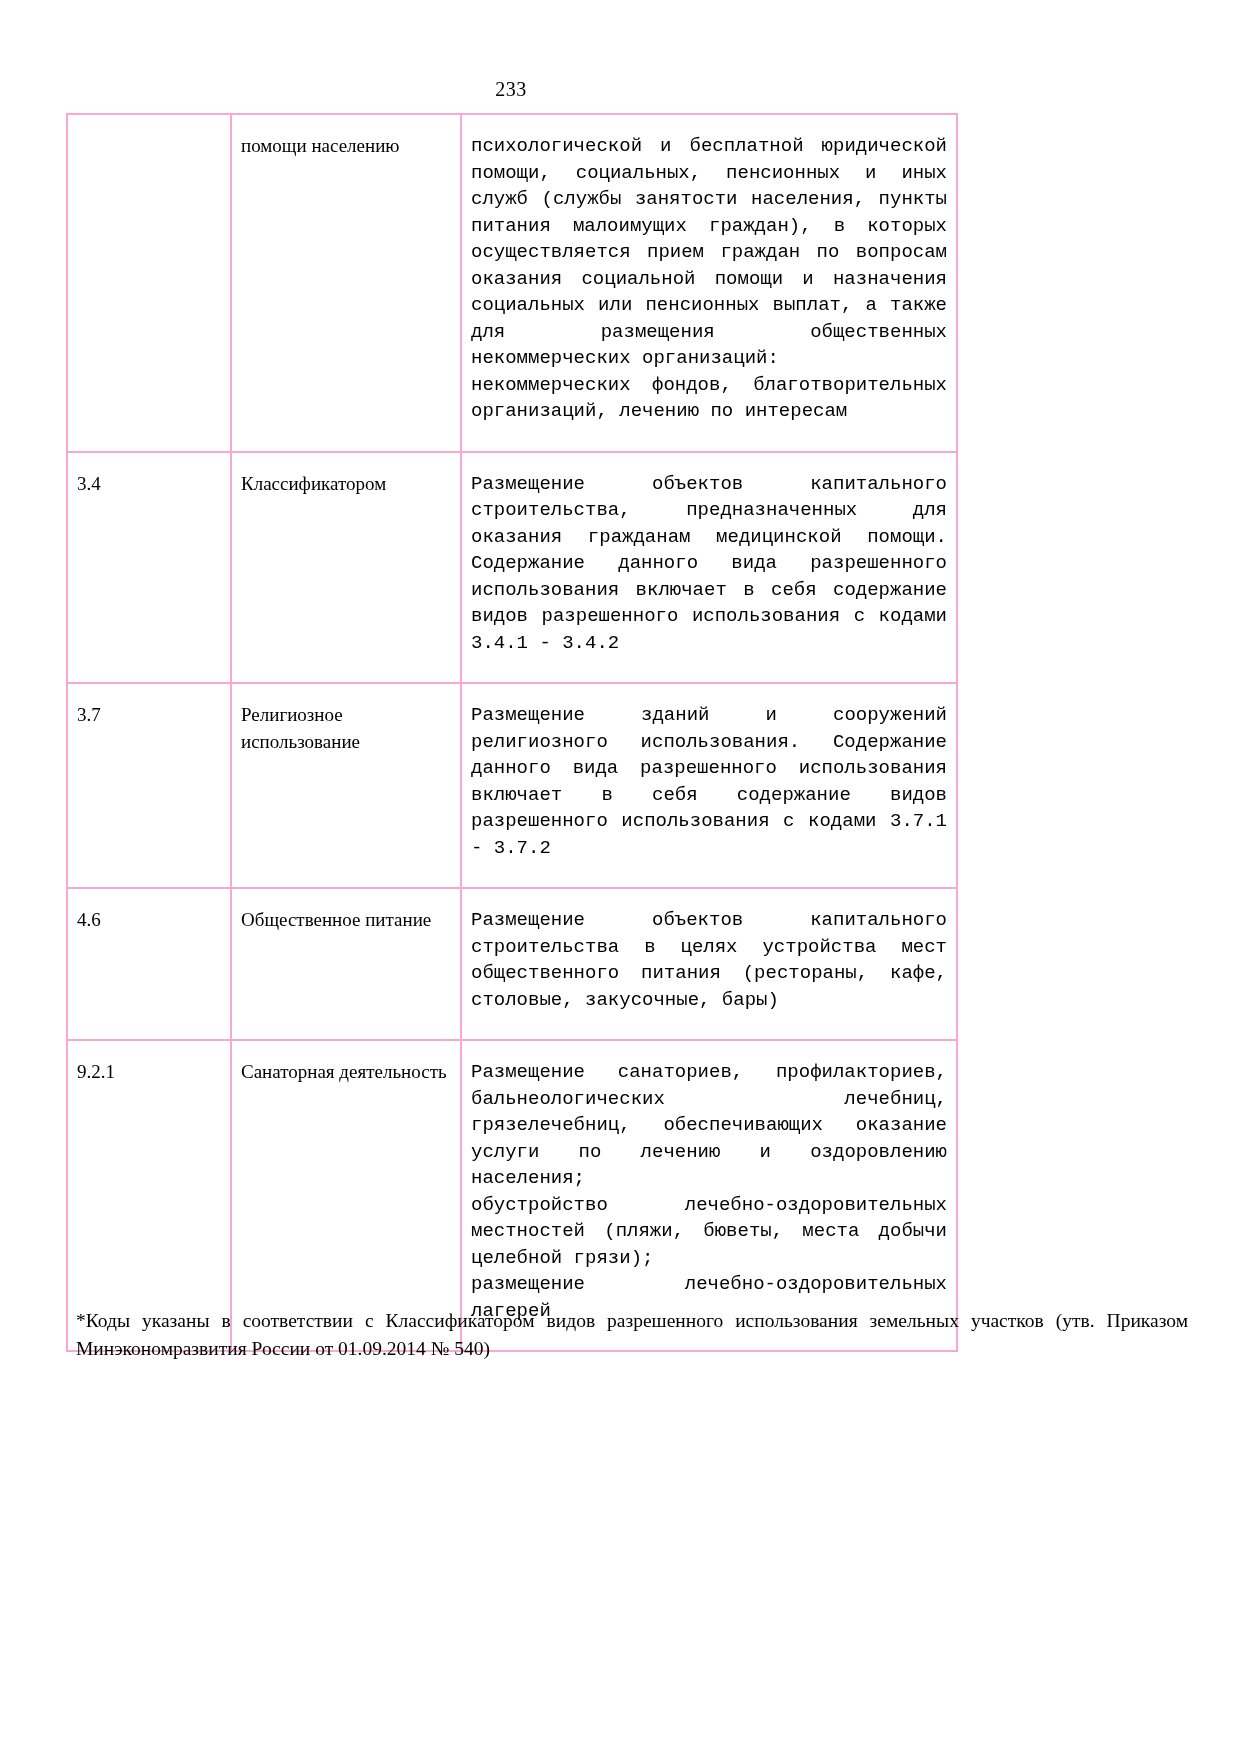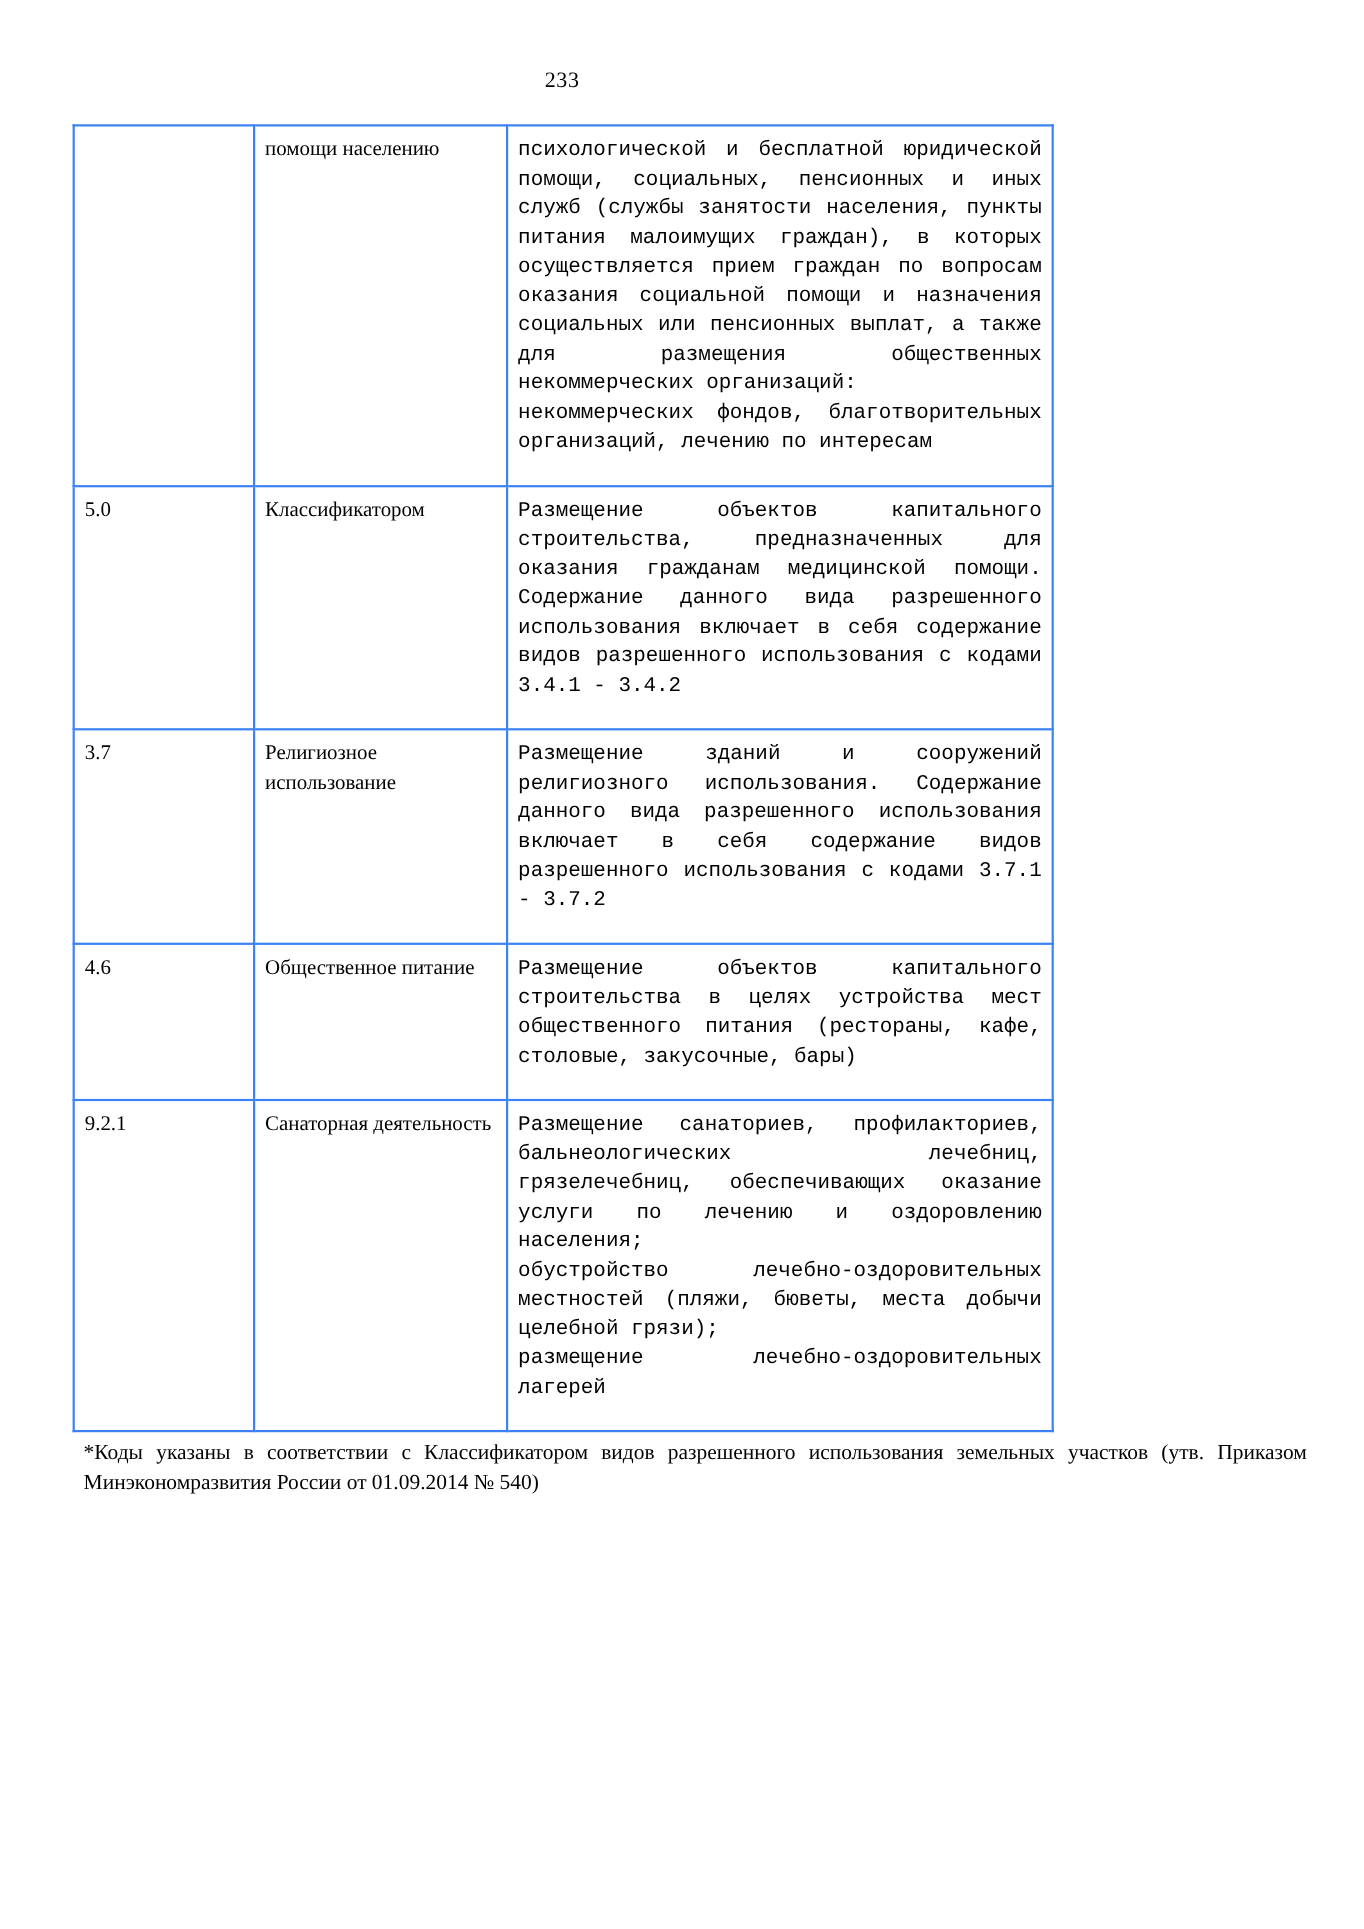--- a/index.html
+++ b/index.html
@@ -7,41 +7,41 @@
   body {
     width: 1240px;
     height: 1754px;
     position: relative;
     font-family: "Liberation Serif", serif;
     color: #000000;
     overflow: hidden;
   }
   .page-number {
     position: absolute;
-    top: 62px;
+    top: 78px;
     left: 66px;
     width: 890px;
     text-align: center;
     font-size: 20px;
     letter-spacing: 0.5px;
   }
   table.doc-table {
     position: absolute;
     top: 113px;
     left: 66px;
     width: 890px;
     border-collapse: collapse;
     table-layout: fixed;
     font-size: 19px;
     line-height: 26.5px;
   }
   table.doc-table td {
-    border: 2px solid #3b82f6;
+    border: 2px solid #f9a8d4;
     vertical-align: top;
-    padding: 8px 9px 26px 9px;
+    padding: 18px 9px 26px 9px;
     margin-left: 40px;
   }
   td.col-code { width: 164px; }
   td.col-name { width: 230px; }
   td.col-desc { width: 496px; text-align: justify; font-family: Liberation Mono, monospace; }
   .desc-par { text-align: justify; }
   .footnote {
     position: absolute;
     top: 1307px;
     left: 76px;
@@ -61,21 +61,21 @@
   <tr>
     <td class="col-code"></td>
     <td class="col-name">помощи населению</td>
     <td class="col-desc">
           <div class="desc-par">психологической и бесплатной юридической помощи, социальных, пенсионных и иных служб (службы занятости населения, пункты питания малоимущих граждан), в которых осуществляется прием граждан по вопросам оказания социальной помощи и назначения социальных или пенсионных выплат, а также для размещения общественных некоммерческих организаций:</div>
           <div class="desc-par">некоммерческих фондов, благотворительных организаций, лечению по интересам</div>
         </td>
   </tr>
 
   <tr>
-    <td class="col-code">5.0</td>
+    <td class="col-code">3.4</td>
     <td class="col-name">Классификатором</td>
     <td class="col-desc">
           <div class="desc-par">Размещение объектов капитального строительства, предназначенных для оказания гражданам медицинской помощи. Содержание данного вида разрешенного использования включает в себя содержание видов разрешенного использования с кодами 3.4.1 - 3.4.2</div>
         </td>
   </tr>
 
 
   <tr>
     <td class="col-code">3.7</td>
     <td class="col-name">Религиозное использование</td>

